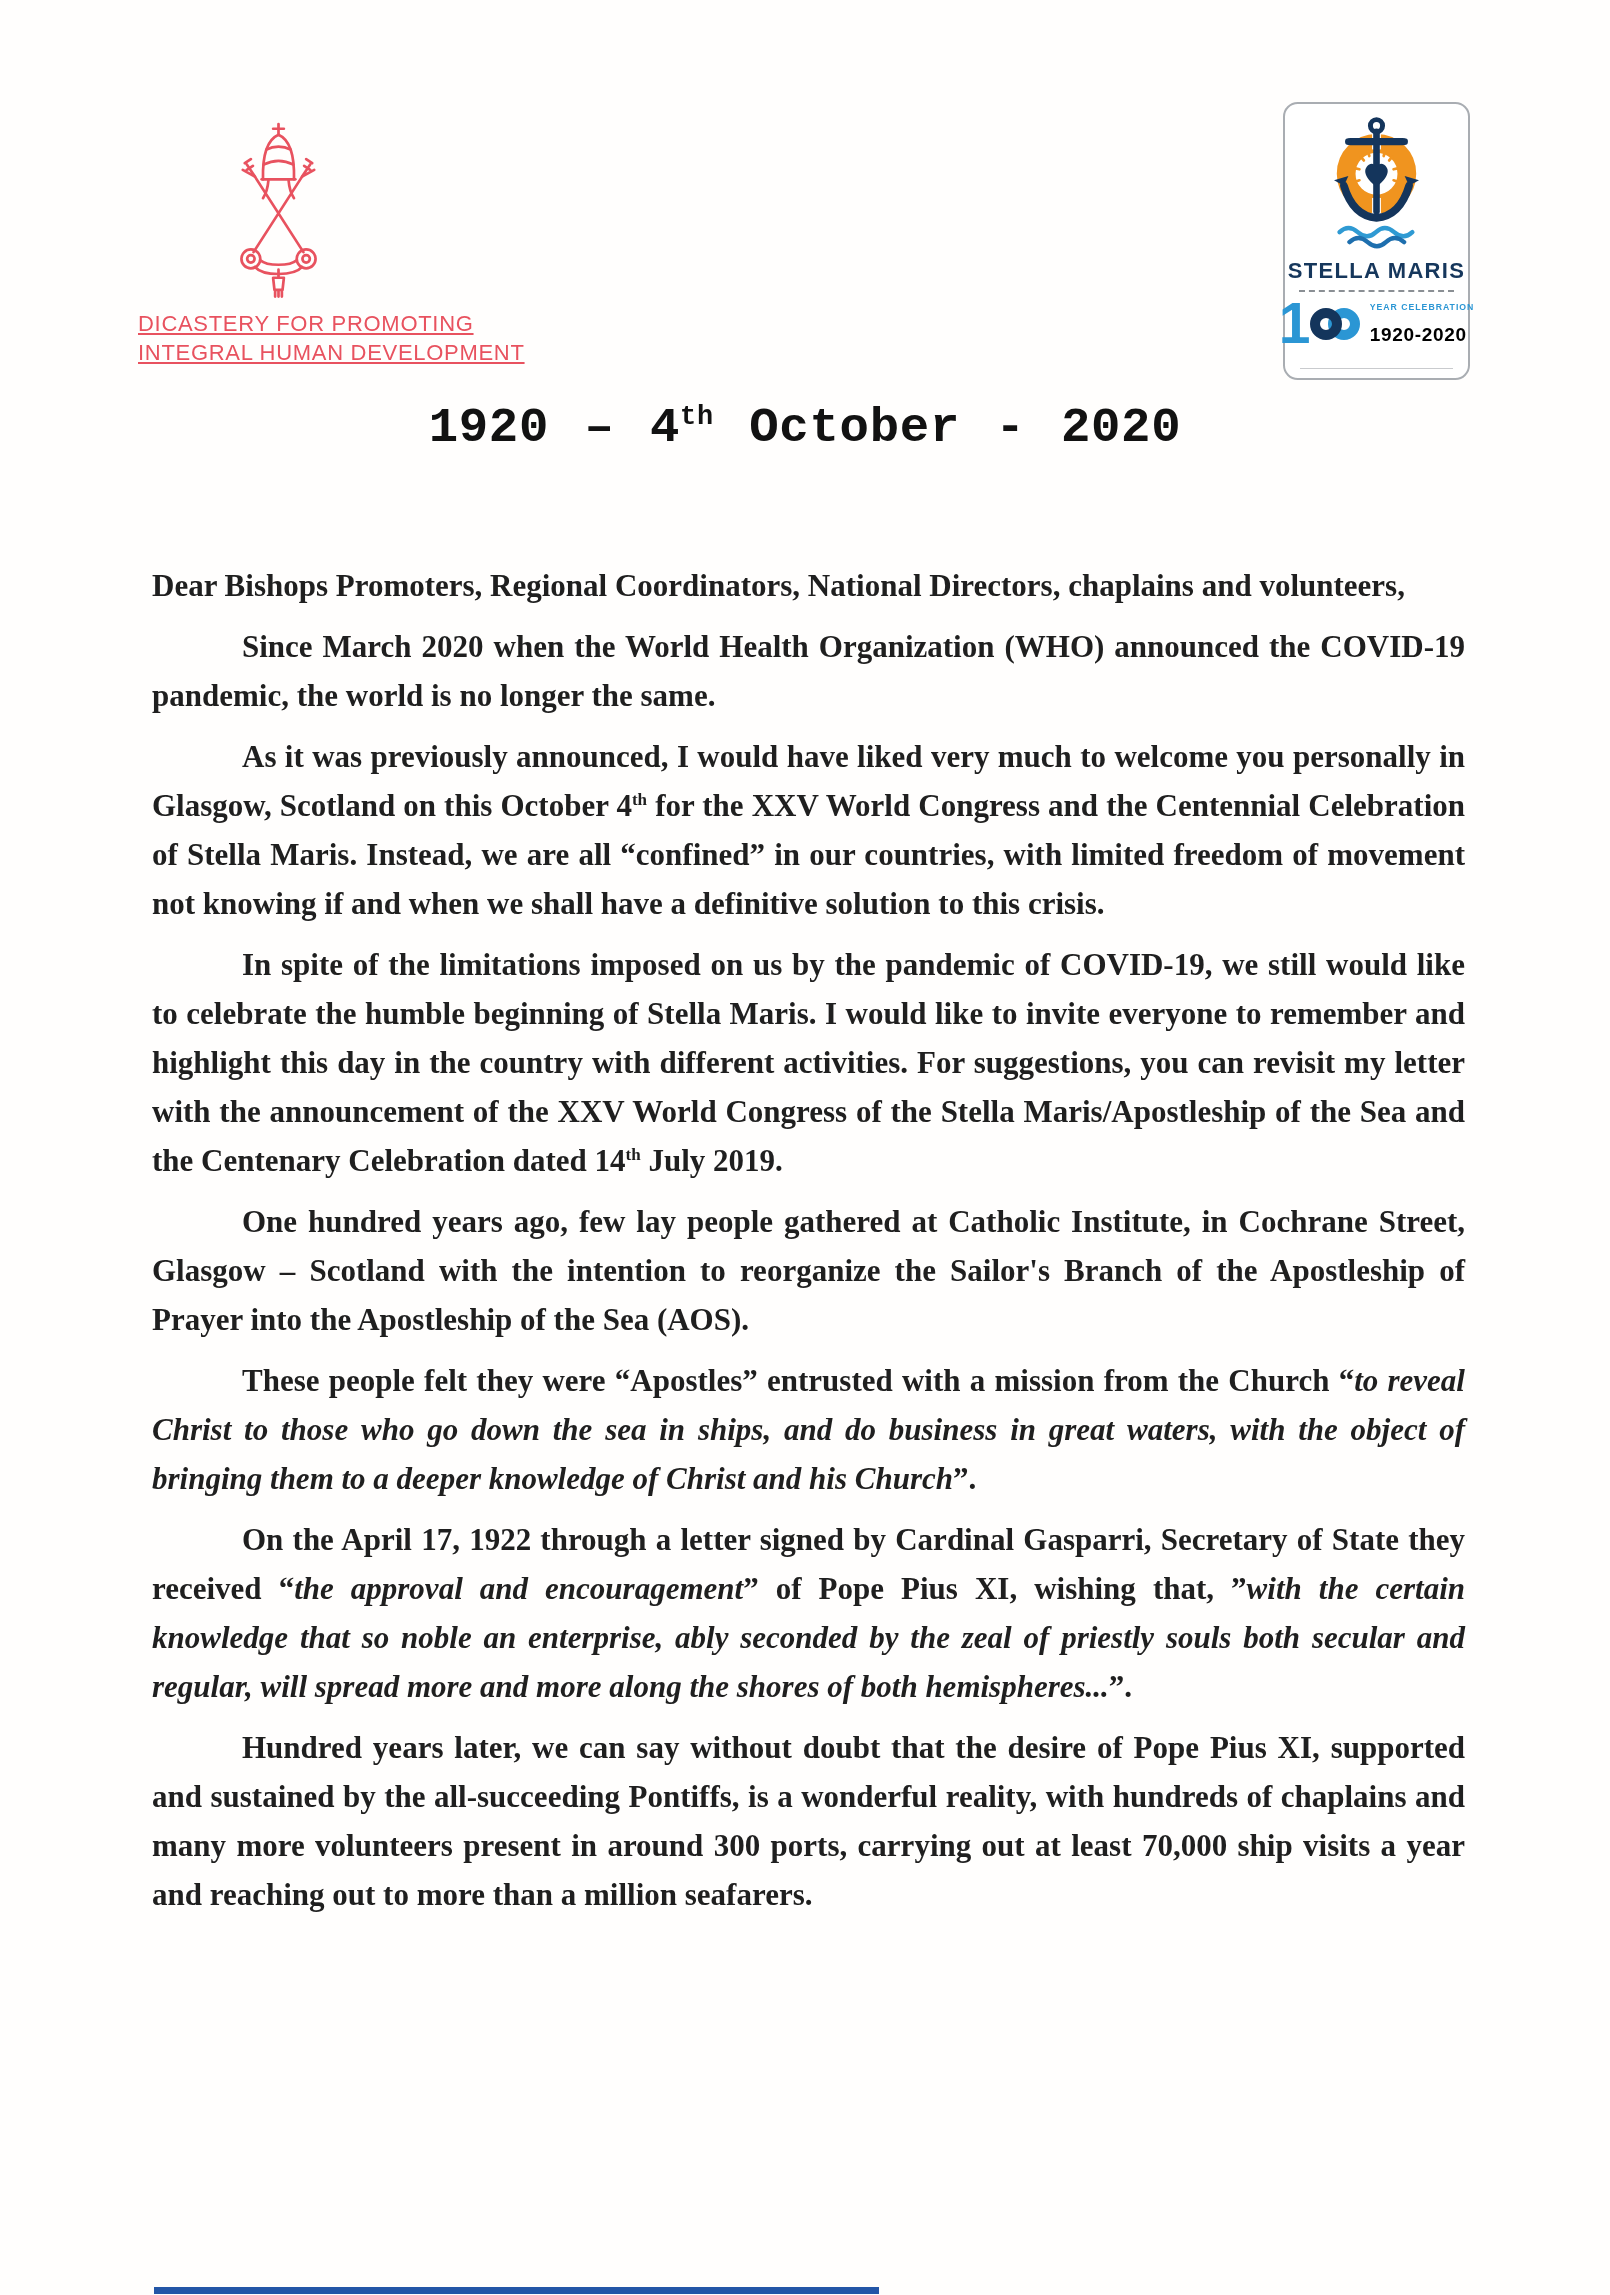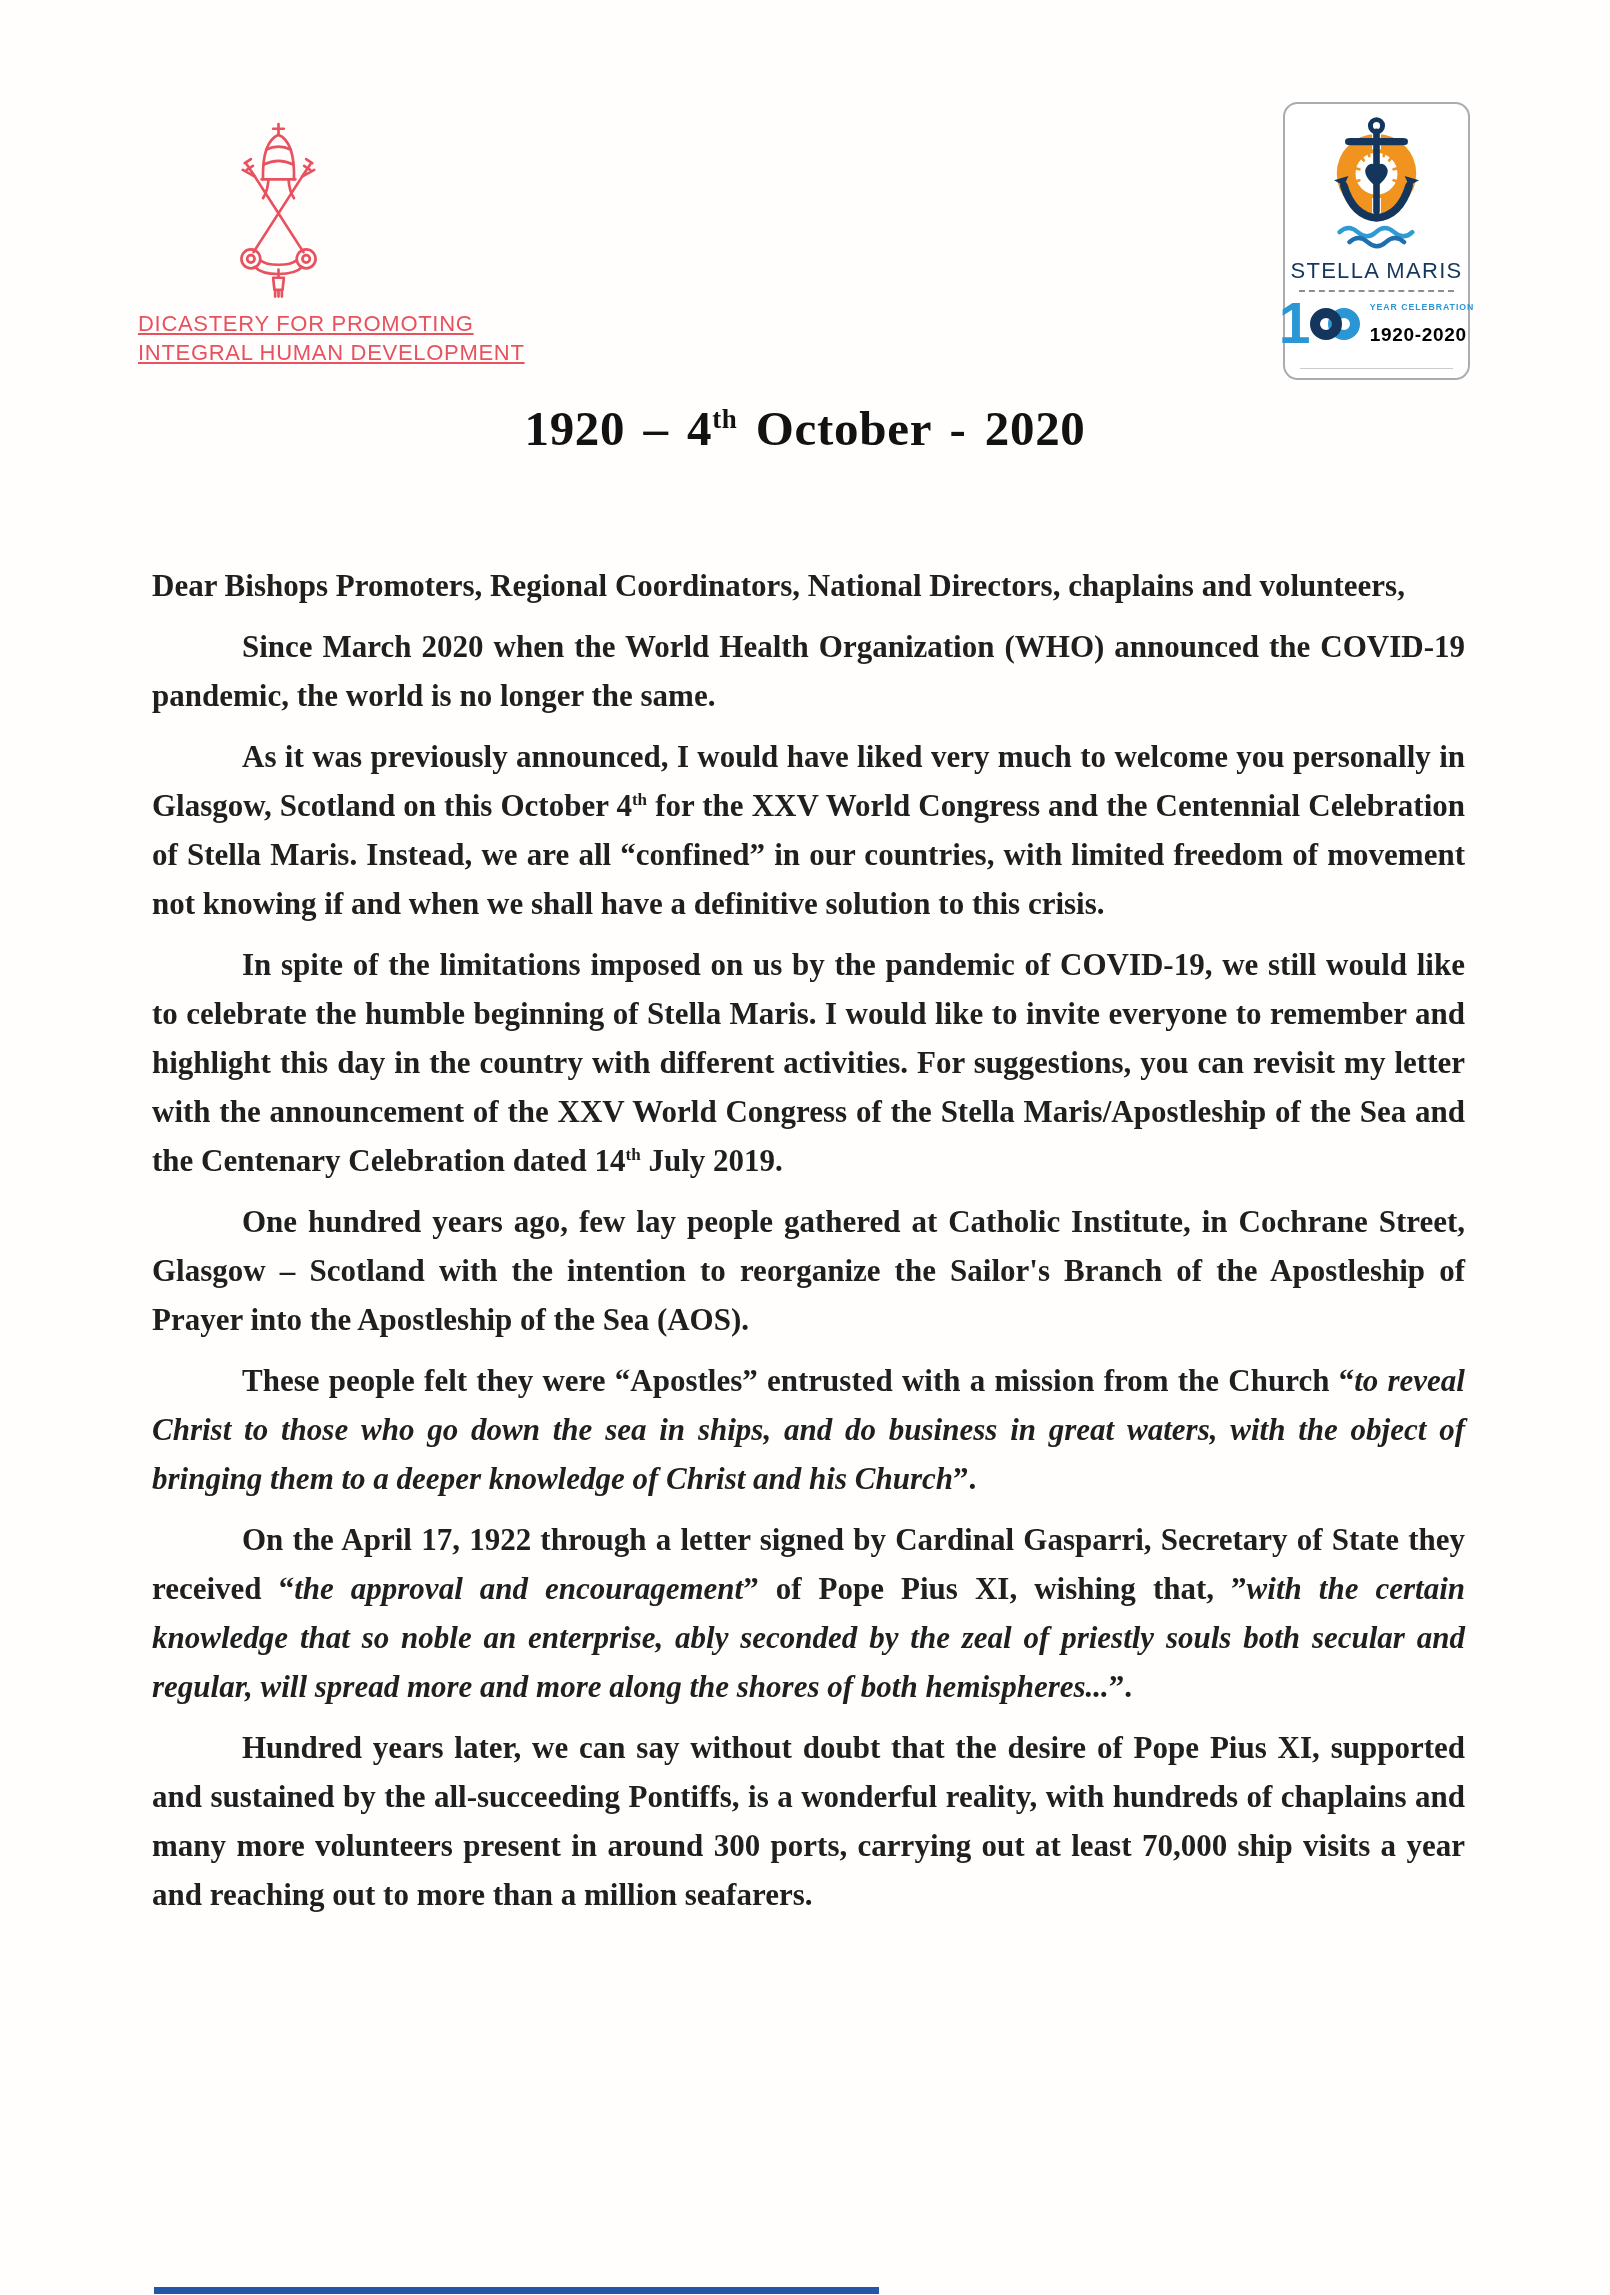--- a/index.html
+++ b/index.html
@@ -20,21 +20,21 @@
     color:#e8525f;font-weight:400;white-space:nowrap;text-decoration:underline;
   }
   .stella-box{
     position:absolute;left:1283px;top:102px;width:187px;height:278px;
     box-sizing:border-box;border:2px solid #a9adb2;border-radius:14.7px;
     background:#ffffff;display:flex;flex-direction:column;align-items:center;
     padding-top:9.4px;
   }
   .stella-art{width:131px;height:139px;}
   .stella-name{
-    font-family:"Liberation Sans", sans-serif;font-weight:normal;
+    font-family:"Liberation Sans", sans-serif;font-weight:bold;
     font-size:22px;letter-spacing:1.3px;color:#16375c;margin-top:5.3px;white-space:nowrap;
   }
   .stella-sep{width:85%;border-top:2px dashed #8a8f94;margin:6.7px 0 8px;}
   .stella-100-row{display:flex;align-items:center;gap:9.4px;}
   .hundred{display:flex;align-items:center;}
   .digit-one{
     font-family:"Liberation Sans", sans-serif;font-weight:bold;
     font-size:57px;line-height:47px;color:#2b96d4;
   }
   .ring{width:32px;height:32px;border-radius:50%;box-sizing:border-box;display:inline-block;}
@@ -47,21 +47,21 @@
   }
   .years-range{
     font-family:"Liberation Sans", sans-serif;font-weight:bold;
     font-size:19px;letter-spacing:0.7px;color:#000000;white-space:nowrap;margin-top:12px;
   }
   .stella-bottom-line{width:84%;border-top:1.3px solid #c9cbce;margin-top:auto;margin-bottom:9.4px;}
   
   .title{
     position:absolute;left:0;top:400px;width:1610px;
     text-align:center;font-weight:bold;font-size:49px;letter-spacing:0.7px;
-    word-spacing:5.3px;color:#121212;margin:0;
+    word-spacing:5.3px;color:#121212;margin:0;font-family:Liberation Mono, monospace;
   }
   .title sup, .body sup{font-size:55%;vertical-align:super;line-height:0;}
   
   .body{
     position:absolute;left:140px;top:549px;width:1337px;
     font-size:31px;line-height:49px;text-align:justify;color:#1f1f1f;
   }
   .body p{margin:12px;font-weight:bold;}
   .body p.indent{text-indent:90px;}
   .body p.heading{margin-top:49px;font-style:italic;text-indent:0;}

